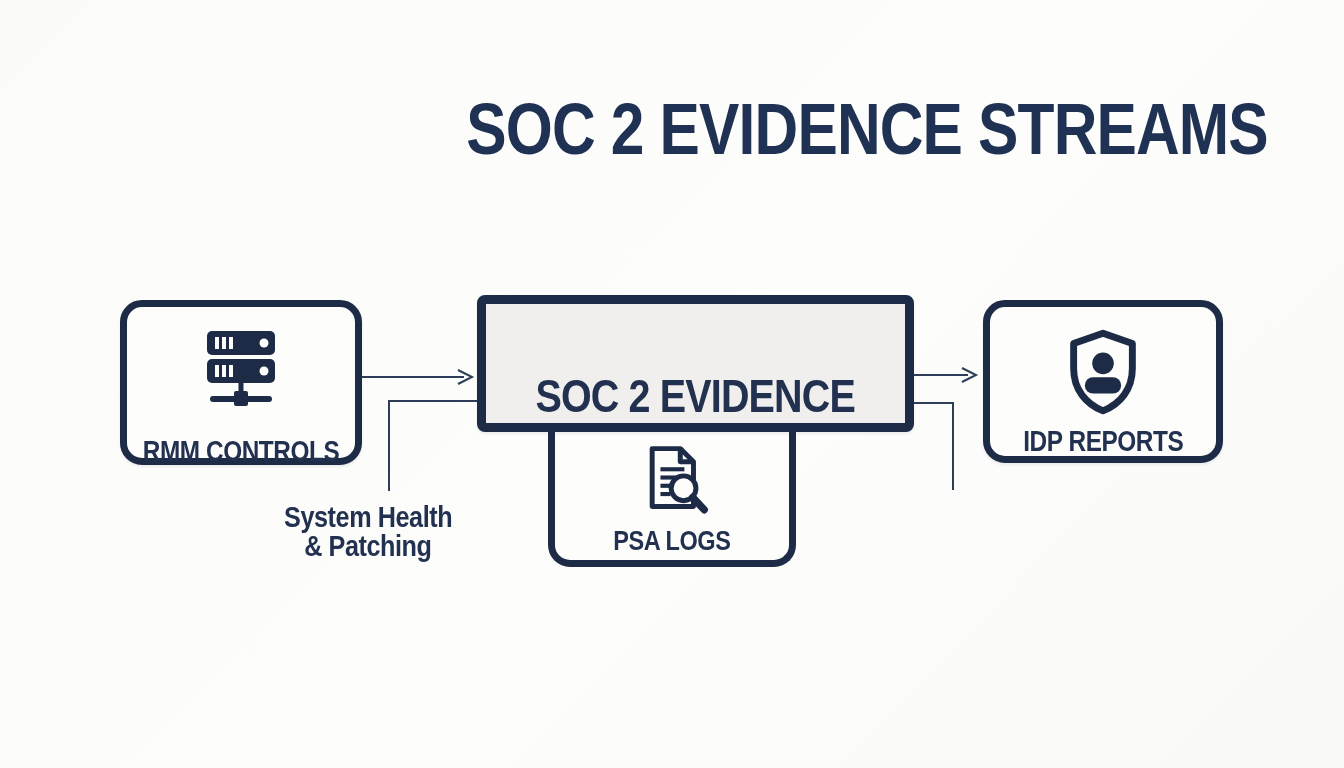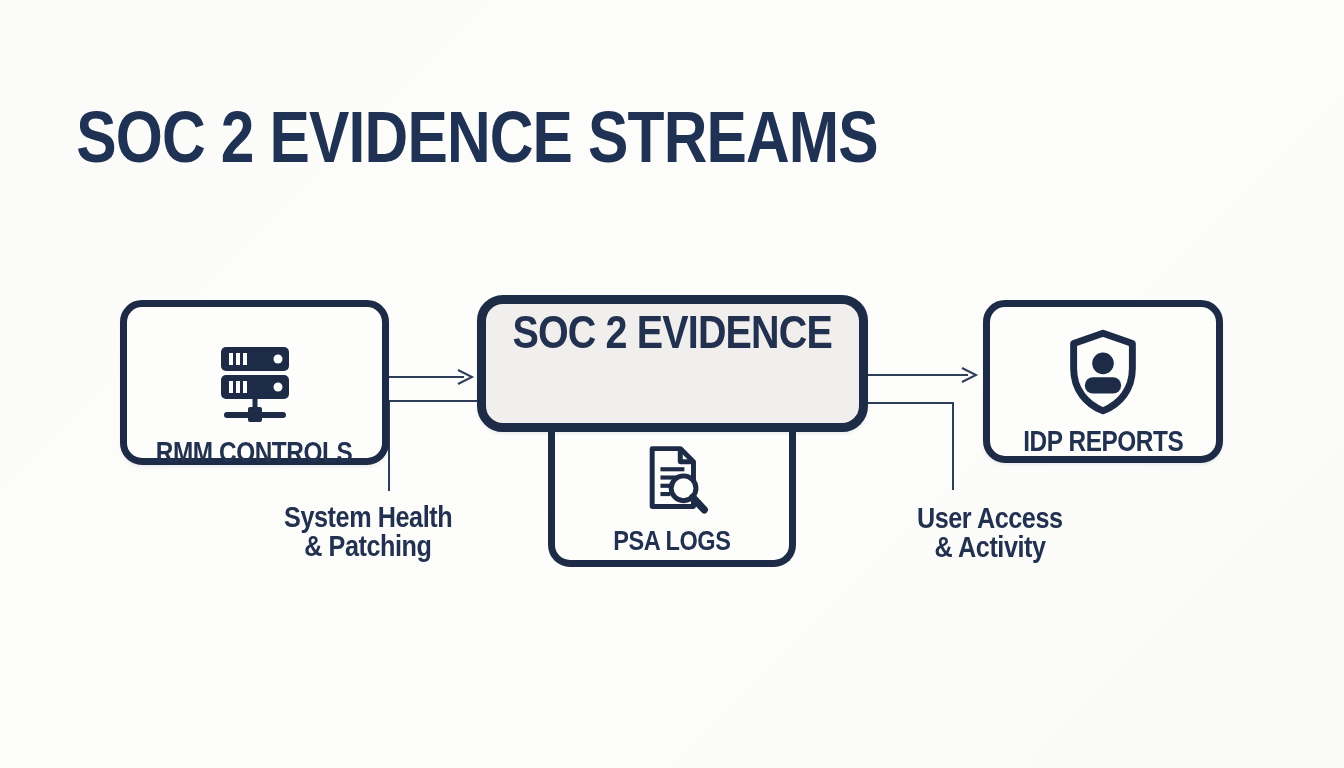--- a/index.html
+++ b/index.html
@@ -13,22 +13,22 @@
     color: #1e2d4b;
   }
   .cond {
     display: inline-block;
     transform: scaleX(0.84);
     transform-origin: 50% 50%;
     white-space: nowrap;
   }
   .title-wrap {
     position: absolute;
-    left: 0; right: 0; top: 96px;
-    text-align: left;
+    left: 0; right: 0; top: 88px;
+    text-align: right;
   }
   .title-text {
     font-size: 72px;
     font-weight: 700;
     letter-spacing: -1px;
     color: #203254;
   }
   .connectors {
     position: absolute;
     left: 0; top: 0;
@@ -44,28 +44,28 @@
     align-items: center;
     box-sizing: border-box;
     z-index: 3;
     box-shadow: 0 2px 3px rgba(30,45,75,0.08);
   }
   .node-label {
     font-weight: 700;
     letter-spacing: -0.5px;
     color: #223150;
   }
-  .node-rmm  { left: 120px; top: 300px; width: 269px; height: 165px; padding-top: 36px; gap: 9px; }
+  .node-rmm  { left: 120px; top: 300px; width: 242px; height: 165px; padding-top: 20px; gap: 24px; }
   .node-idp  { left: 983px; top: 300px; width: 240px; height: 163px; padding-top: 21px; gap: 9px; }
   .node-rmm .node-label, .node-idp .node-label { font-size: 29px; }
   .node-soc2 {
-    left: 477px; top: 295px; width: 391px; height: 137px;
-    border-width: 9px; border-radius: 26px;
+    left: 477px; top: 295px; width: 437px; height: 137px;
+    border-width: 9px; border-radius: 8px;
     background: #f1efed;
-    justify-content: flex-start;
+    justify-content: flex-end;
     z-index: 4;
   }
   .node-soc2 .node-label { font-size: 47px; letter-spacing: -1px; }
   .node-psa {
     left: 548px; top: 420px; width: 248px; height: 147px;
     border-top: none;
     border-radius: 0 0 22px 22px;
     padding-top: 22px; gap: 7px;
     z-index: 2;
     box-shadow: none;
@@ -162,18 +162,14 @@
         <rect x="23" y="56" width="42" height="19" rx="9.5" fill="#1d2b47"></rect>
       </svg>
     </span>
     <span class="cond node-label">IDP REPORTS</span>
   </div>
 
   <div class="caption caption-left">
     <span class="cond">System Health</span><br>
     <span class="cond">&amp; Patching</span>
   </div>
-  <div class="caption caption-right">
-    <span class="cond">User Access</span><br>
-    <span class="cond">&amp; Activity</span>
-  </div>
 
 </div>
 
 </body></html>

